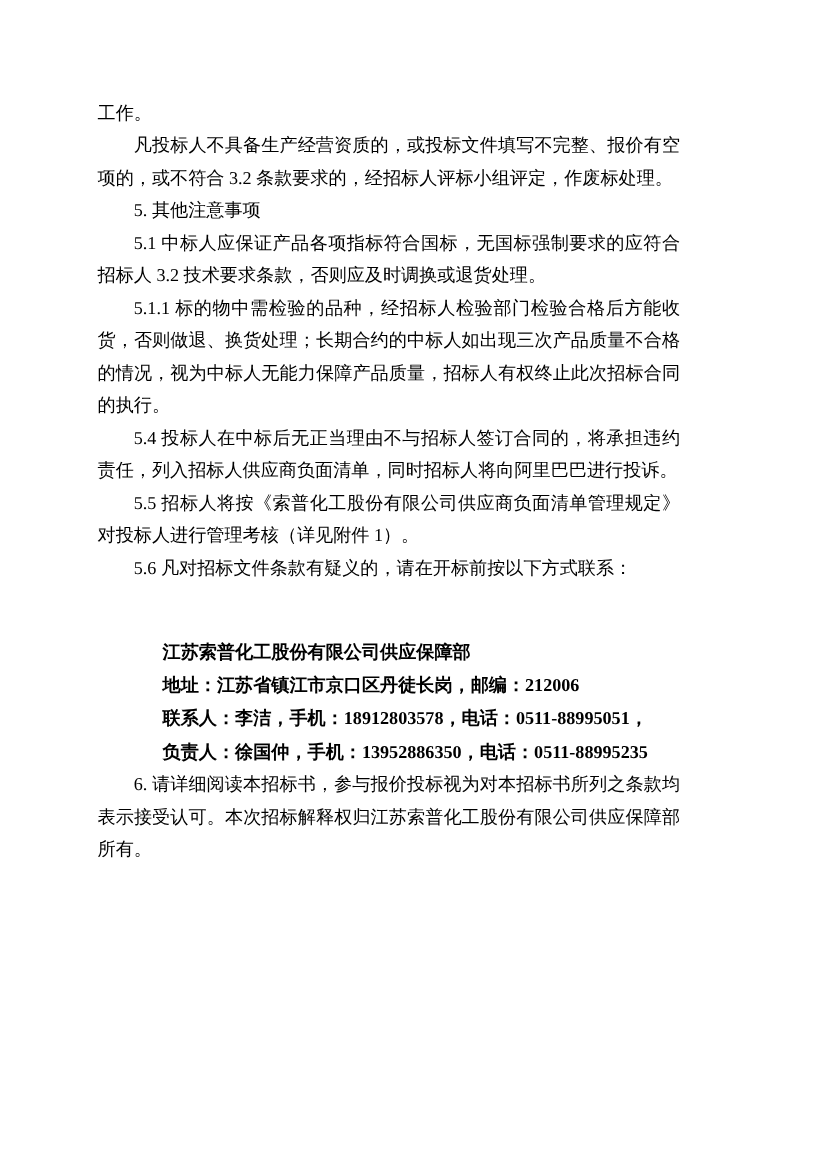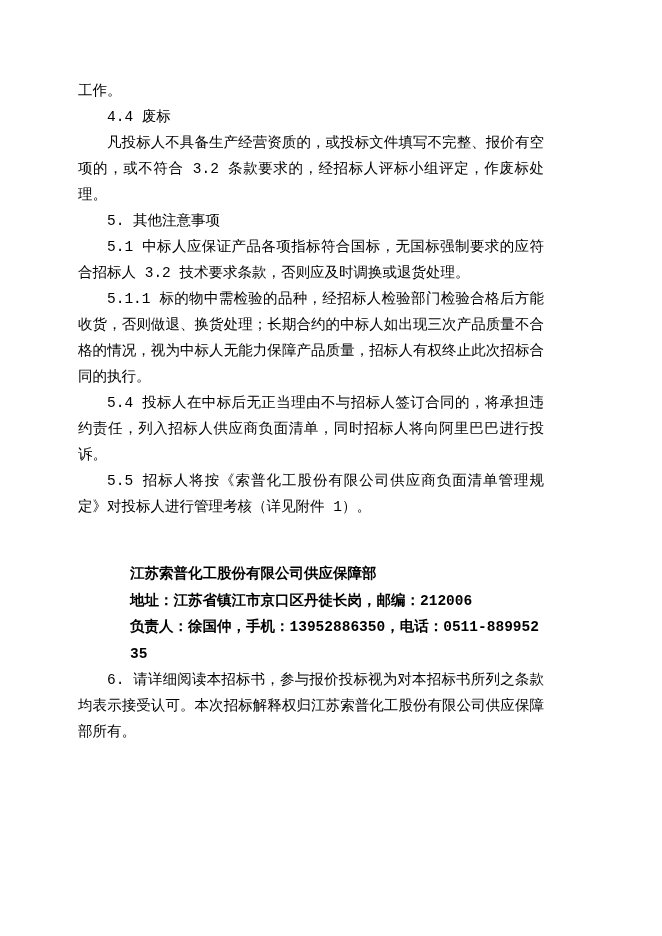--- a/index.html
+++ b/index.html
@@ -7,21 +7,21 @@
     padding: 0;
     background: #ffffff;
   }
   .page {
     position: relative;
     width: 662px;
     height: 936px;
     background: #ffffff;
     box-sizing: border-box;
     padding: 78px 118px 0 78px;
-    font-family: Liberation Mono, monospace;
+    font-family: Liberation Serif, serif;
     font-size: 14.5px;
     color: #000000;
     overflow: hidden;
   }
   .doc-body p {
     margin: 0;
     padding: 0;
     line-height: 26px;
     text-align: justify;
     word-break: break-all;
@@ -42,39 +42,40 @@
   }
 </style>
 </head>
 <body>
 
 <div class="page">
   <div class="doc-body">
 
     <p>工作。</p>
 
-    <p class="indent">4.4 废标</p>
 
     <p class="indent">凡投标人不具备生产经营资质的，或投标文件填写不完整、报价有空项的，或不符合 3.2 条款要求的，经招标人评标小组评定，作废标处理。</p>
 
     <p class="indent">5.  其他注意事项</p>
 
     <p class="indent">5.1   中标人应保证产品各项指标符合国标，无国标强制要求的应符合招标人 3.2 技术要求条款，否则应及时调换或退货处理。</p>
 
     <p class="indent">5.1.1   标的物中需检验的品种，经招标人检验部门检验合格后方能收货，否则做退、换货处理；长期合约的中标人如出现三次产品质量不合格的情况，视为中标人无能力保障产品质量，招标人有权终止此次招标合同的执行。</p>
 
 
 
     <p class="indent">5.4 投标人在中标后无正当理由不与招标人签订合同的，将承担违约责任，列入招标人供应商负面清单，同时招标人将向阿里巴巴进行投诉。</p>
 
     <p class="indent">5.5 招标人将按《索普化工股份有限公司供应商负面清单管理规定》对投标人进行管理考核（详见附件 1）。</p>
 
+    <p class="indent">5.6 凡对招标文件条款有疑义的，请在开标前按以下方式联系：</p>
 
     <div class="contact-block">
       <p>江苏索普化工股份有限公司供应保障部</p>
       <p>地址：江苏省镇江市京口区丹徒长岗，邮编：212006</p>
+      <p>联系人：李洁，手机：18912803578，电话：0511-88995051，</p>
       <p>负责人：徐国仲，手机：13952886350，电话：0511-88995235</p>
     </div>
 
     <p class="indent">6.  请详细阅读本招标书，参与报价投标视为对本招标书所列之条款均表示接受认可。本次招标解释权归江苏索普化工股份有限公司供应保障部所有。</p>
 
   </div>
 </div>
 
 </body></html>

